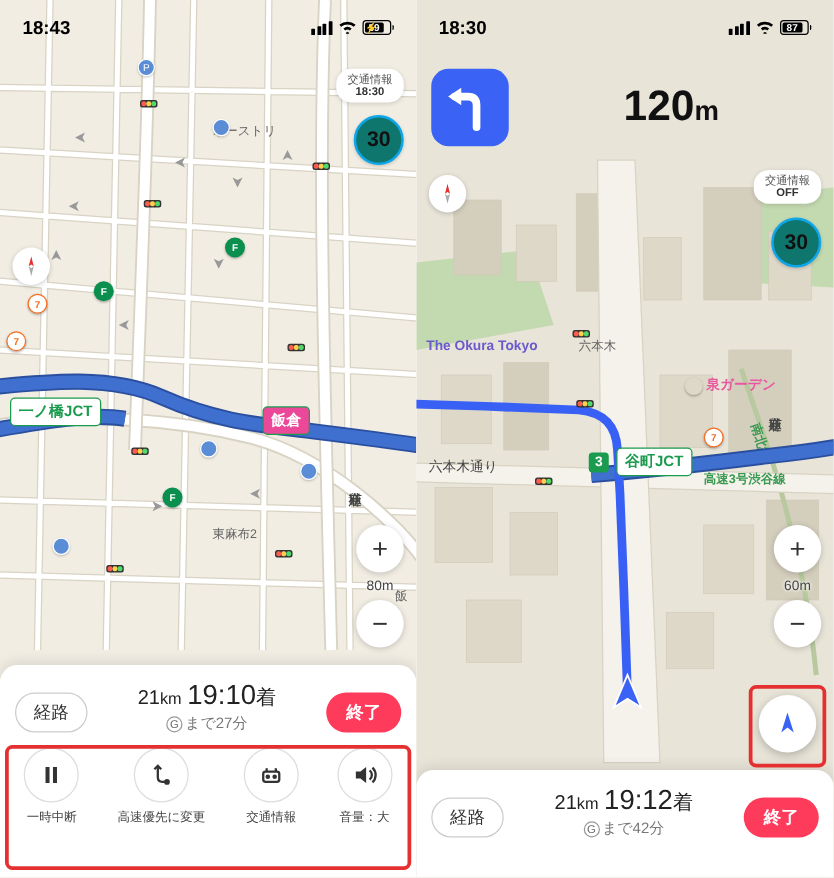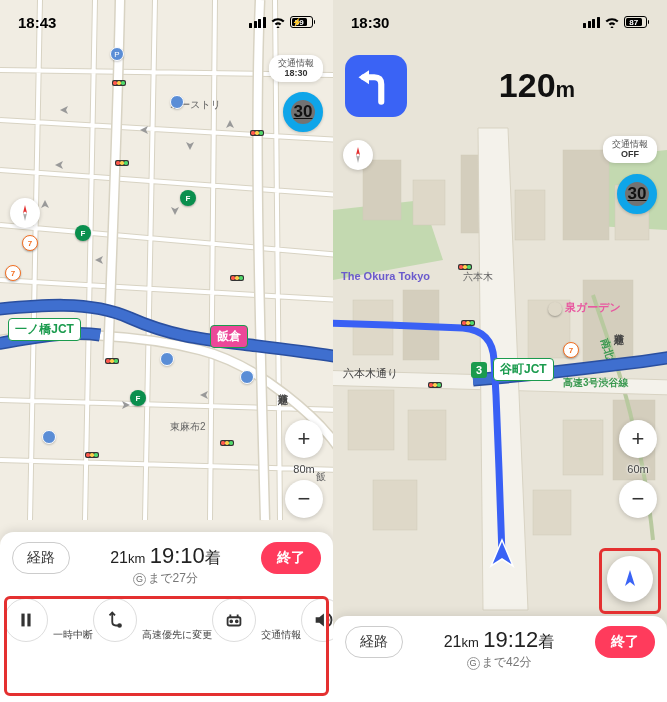--- a/index.html
+++ b/index.html
@@ -47,23 +47,23 @@
   .road-name { font-size: 11px; fill: #444; font-weight: 500; }
   .road-name-green { font-size: 10px; fill: #3a9950; font-weight: 600; }
 
   .jct-badge { display: inline-flex; background: #fff; border: 1.5px solid #1b9b4e;
     border-radius: 4px; padding: 2px 6px; font-size: 12px; font-weight: 700;
     color: #1b9b4e; position: absolute; }
   .route-badge { display: inline-flex; background: #1b9b4e; color: #fff;
     border-radius: 3px; padding: 2px 5px; font-size: 11px; font-weight: 700; position: absolute; }
 
   .speed-sign { position: absolute; width: 40px; height: 40px; border-radius: 50%;
-    background: #737373; border: 8px solid #0ea5e9; display: flex; align-items: center;
+    background: #0f766e; border: 2px solid #0ea5e9; display: flex; align-items: center;
     justify-content: center; font-size: 17px; font-weight: 800; color: #111;
-    box-shadow: 0 1px 3px rgba(0,0,0,0.2); text-decoration: underline; }
+    box-shadow: 0 1px 3px rgba(0,0,0,0.2); }
   .traffic-toggle { position: absolute; background: #fff; border-radius: 12px;
     padding: 3px 9px; font-size: 9px; line-height: 1.15; text-align: center;
     color: #555; box-shadow: 0 1px 4px rgba(0,0,0,0.15); }
   .compass { position: absolute; width: 30px; height: 30px; border-radius: 50%;
     background: #fff; box-shadow: 0 1px 4px rgba(0,0,0,0.2);
     display: flex; align-items: center; justify-content: center; }
   .compass svg { width: 16px; height: 16px; }
 
   .zoom-ctrl { position: absolute; right: 10px; display: flex; flex-direction: column;
     align-items: center; background: transparent; }
@@ -87,35 +87,35 @@
     display: flex; align-items: center; justify-content: center; }
   .banner-icon svg { width: 42px; height: 42px; }
   .banner-text { flex: 1; text-align: center; line-height: 1.1; }
   .banner-dist { font-size: 34px; font-weight: 700; color: #111; }
   .banner-dist .unit { font-size: 22px; }
   .banner-dir { font-size: 18px; color: #333; margin-top: 0px; }
 
   .bottom-panel { position: absolute; bottom: 0; left: 0; right: 0; background: #fff;
     border-top-left-radius: 14px; border-top-right-radius: 14px;
     box-shadow: 0 -2px 10px rgba(0,0,0,0.1); z-index: 45; }
-  .panel-row1 { display: flex; align-items: flex-start; padding: 10px 12px 4px; gap: 8px; }
+  .panel-row1 { display: flex; align-items: flex-end; padding: 10px 12px 4px; gap: 8px; }
   .route-btn { padding: 6px 14px; border: 1px solid #ccc; border-radius: 18px;
     font-size: 14px; color: #333; background: #fff; cursor: pointer; }
   .eta-block { flex: 1; text-align: center; line-height: 1.25; }
   .eta-main { font-size: 16px; color: #222; }
   .eta-main .dist-u { font-size: 13px; }
   .eta-main .time-big { font-size: 22px; font-weight: 400; }
   .eta-sub { font-size: 12px; color: #777; margin-top: 1px; }
   .eta-sub .g-circ { display: inline-flex; width: 13px; height: 13px; border: 1px solid #999;
     border-radius: 50%; font-size: 9px; align-items: center; justify-content: center;
     margin-right: 2px; color: #666; }
   .end-btn { padding: 7px 16px; background: #ff3b5c; color: #fff; border: none;
     border-radius: 18px; font-size: 14px; font-weight: 600; cursor: pointer; }
   .quick-row { display: flex; justify-content: space-around; padding: 8px 4px 20px; }
-  .quick-item { display: flex; align-items: flex-end; gap: 5px;
+  .quick-item { display: flex; flex-direction: column; align-items: center; gap: 5px;
     cursor: pointer; }
   .quick-circle { width: 44px; height: 44px; border-radius: 50%; border: 1px solid #ddd;
     display: flex; align-items: center; justify-content: center; }
   .quick-circle svg { width: 22px; height: 22px; }
   .quick-label { font-size: 10px; color: #444; white-space: nowrap; }
 
   .nav-cursor { position: absolute; width: 32px; height: 32px; }
   .tl-dot { display: inline-block; width: 3.5px; height: 3.5px; border-radius: 50%; margin: 0 0.3px; }
   .tl { position: absolute; display: flex; background: #333; padding: 1px 1px; border-radius: 2px; }
   .poi-dot { position: absolute; width: 16px; height: 16px; border-radius: 50%;

